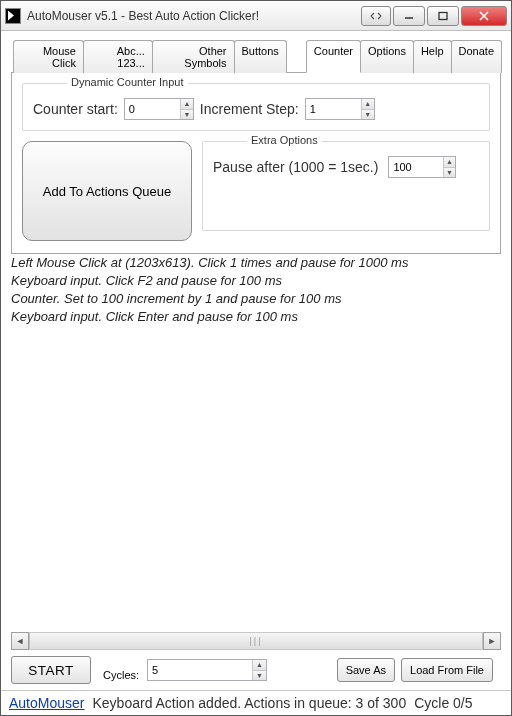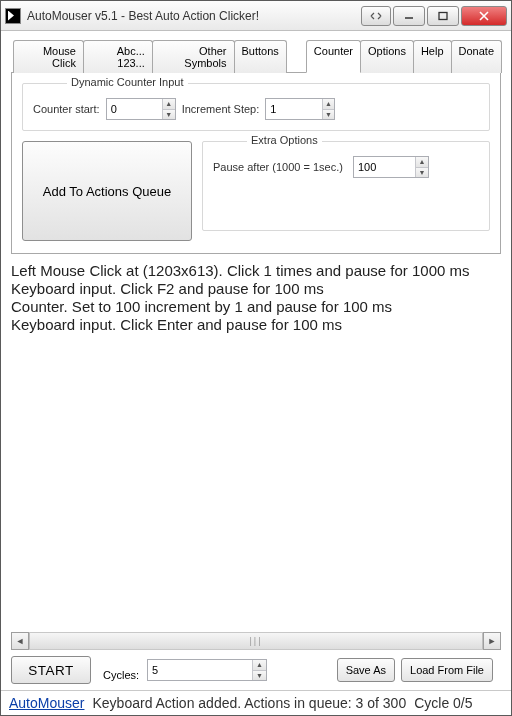--- a/index.html
+++ b/index.html
@@ -26,35 +26,35 @@
 .tab { border: 1px solid #a8a8a8; border-bottom: none; background: linear-gradient(#fdfdfd,#ececec); font-size: 11px; padding: 4px 7px; border-radius: 3px 3px 0 0; margin-right: -1px; position: relative; top: 1px; }
 .tab.active { background: #fff; border-bottom: 1px solid #fff; z-index: 2; margin-left: 20px; }
 
 .tabpanel { border: 1px solid #a8a8a8; background: #fff; padding: 10px 10px 12px 10px; }
 
 
 .group { border: 1px solid #d8d8d8; border-radius: 2px; padding: 14px 10px 10px 10px; position: relative; margin-bottom: 10px; }
 .group > .legend { position: absolute; top: -8px; left: 8px; background: #fff; padding: 0 4px; font-size: 11px; color: #333; margin-left: 36px; }
 
 .row { display: flex; align-items: center; gap: 6px; font-size: 11px; }
-.row label { font-size: 11px; color: #333; }
+.row label { font-size: 14px; color: #333; }
 .spin { display: flex; width: 70px; height: 22px; border: 1px solid #abadb3; }
 .spin input { border: none; width: 100%; padding: 0 4px; font-size: 11px; outline: none; }
 .spin .arrows { width: 16px; display: flex; flex-direction: column; border-left: 1px solid #c6c7cc; }
 .spin .arrows div { flex: 1; display: flex; align-items: center; justify-content: center; background: linear-gradient(#f7f7f7,#e4e4e4); font-size: 7px; color: #555; }
 .spin .arrows div:first-child { border-bottom: 1px solid #c6c7cc; }
 
 .lower { display: flex; gap: 10px; }
-.bigbtn { width: 170px; height: 100px; border: 1px solid #8e8e8e; border-radius: 3px; background: linear-gradient(#fdfdfd,#e2e2e2); font-size: 13px; display: flex; align-items: center; justify-content: center; text-align: center; padding: 0 10px; }
+.bigbtn { width: 170px; height: 100px; border: 1px solid #8e8e8e; border-radius: 10px; background: linear-gradient(#fdfdfd,#e2e2e2); font-size: 13px; display: flex; align-items: center; justify-content: center; text-align: center; padding: 0 10px; }
 
 .extra { flex: 1; }
 .extra .row { gap: 10px; }
 
 
-.actions { margin-top: 8px; font-size: 15px; line-height: 18px; color: #222; flex: 1; }
+.actions { margin-top: 0; font-size: 13px; line-height: 18px; color: #222; flex: 1; font-style: italic; }
 .actions div { white-space: nowrap; }
 
 
 .hscroll { display: flex; align-items: center; height: 18px; margin: 6px 0 6px 0; }
 .hscroll .btn { width: 18px; height: 18px; border: 1px solid #9e9e9e; background: linear-gradient(#f7f7f7,#e0e0e0); display: flex; align-items: center; justify-content: center; font-size: 9px; color: #555; }
 .hscroll .track { flex: 1; height: 18px; border-top: 1px solid #c8c8c8; border-bottom: 1px solid #c8c8c8; background: #efefef; position: relative; }
 .hscroll .thumb { position: absolute; left: 0; top: 0; width: 100%; height: 100%; background: linear-gradient(#f6f6f6,#dedede); border-left: 1px solid #bfbfbf; border-right: 1px solid #bfbfbf; display: flex; align-items: center; justify-content: center; color: #9a9a9a; font-size: 9px; letter-spacing: 2px; }
 
 
 .bottombar { display: flex; align-items: center; gap: 12px; padding: 0 8px 6px 0; }
@@ -136,21 +136,21 @@
         </div>
       </div>
 
       <div class="lower">
         <button class="bigbtn">Add To Actions Queue</button>
 
         <div class="group extra">
           <div class="legend">Extra Options</div>
           <div class="row">
             <label>Pause after (1000 = 1sec.)</label>
-            <div class="spin" style="width:76px">
+            <div class="spin" style="width:68px">
               <input value="100" style="">
               <div class="arrows">
                   <div>▲</div>
                   <div>▼</div>
                 </div>
             </div>
           </div>
         </div>
       </div>
 

